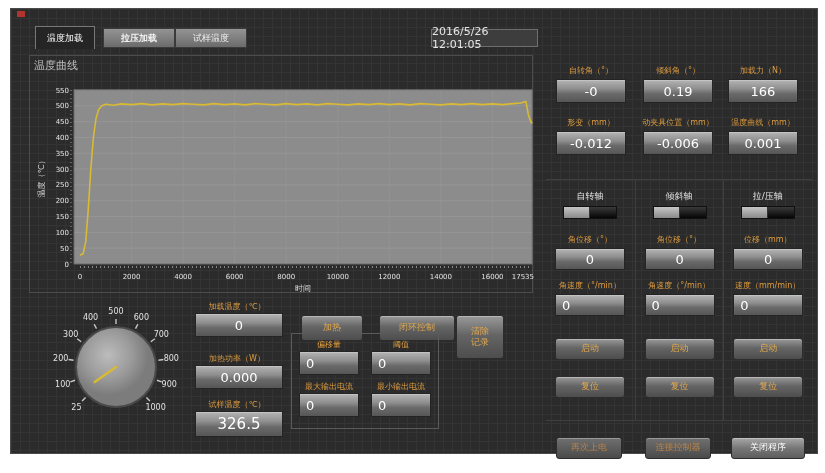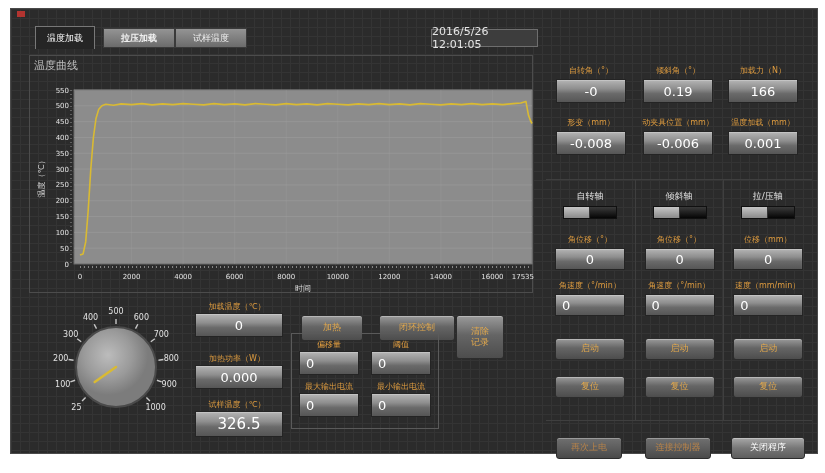--- a/index.html
+++ b/index.html
@@ -213,31 +213,31 @@
   </div>
   <div class="readout" style="left:709px;top:56px;">
     <span class="label">加载力（N）</span>
     <div class="vbox">
         <span>166</span>
       </div>
   </div>
   <div class="readout" style="left:537px;top:108px;">
     <span class="label">形变（mm）</span>
     <div class="vbox">
-        <span>-0.008</span>
+        <span>-0.012</span>
       </div>
   </div>
   <div class="readout" style="left:624px;top:108px;">
     <span class="label">动夹具位置（mm）</span>
     <div class="vbox">
         <span>-0.006</span>
       </div>
   </div>
   <div class="readout" style="left:709px;top:108px;">
-    <span class="label">温度加载（mm）</span>
+    <span class="label">温度曲线（mm）</span>
     <div class="vbox">
         <span>0.001</span>
       </div>
   </div>
 
   <div class="axes-section" id="axes-section">
       <div class="axis-col" style="left: 0px;">
         <div class="axis-title">自转轴</div>
        <div class="toggle">
           <div class="toggle-knob"></div>

